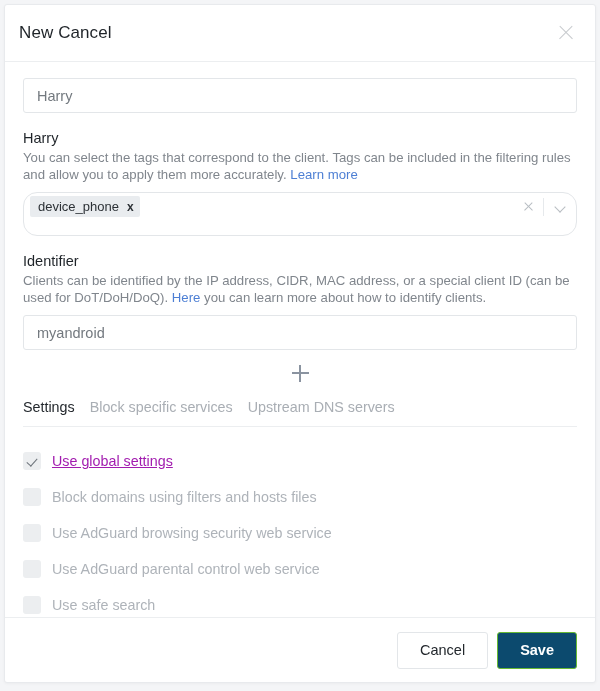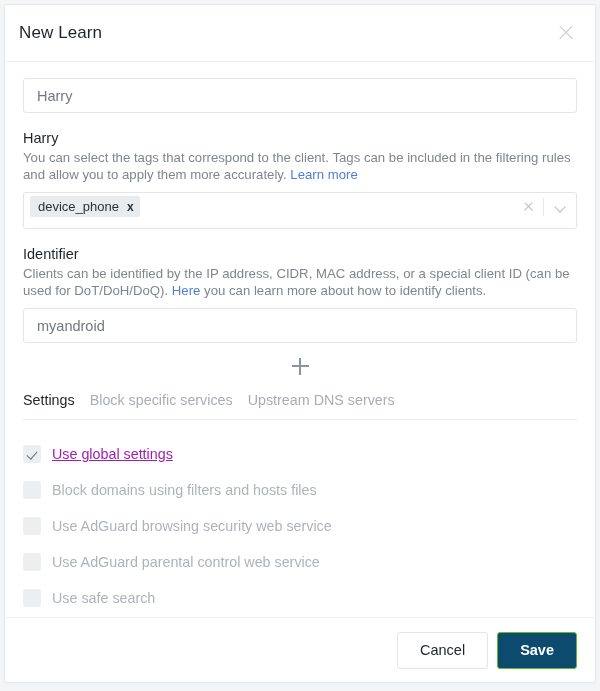--- a/index.html
+++ b/index.html
@@ -107,23 +107,23 @@
     text-decoration: none;
     cursor: pointer;
     margin-top: 9px;
   }
 
   
   .tags-select {
     display: flex;
     align-items: center;
     border: 1px solid #e3e6e9;
-    border-radius: 3px;
+    border-radius: 14px;
     min-height: 33px;
-    padding: 3px 4px 11px 6px;
+    padding: 3px 4px 18px 6px;
     background: #fff;
     box-sizing: border-box;
   }
   .tags-area {
     flex: 1;
     display: flex;
     align-items: center;
     flex-wrap: wrap;
     gap: 4px;
   }
@@ -295,21 +295,21 @@
     font-weight: 700;
     min-width: 68px;
   }
 </style>
 </head>
 <body>
 
 <div class="modal">
 
   <div class="modal-header">
-    <div class="modal-title">New Learn</div>
+    <div class="modal-title">New Cancel</div>
     <div class="close-btn"></div>
   </div>
 
   <div class="modal-body">
 
     <input class="form-input" type="text" placeholder="Harry" style="">
 
     <div class="section">
       <div class="section-label">Harry</div>
       <div class="section-desc">

